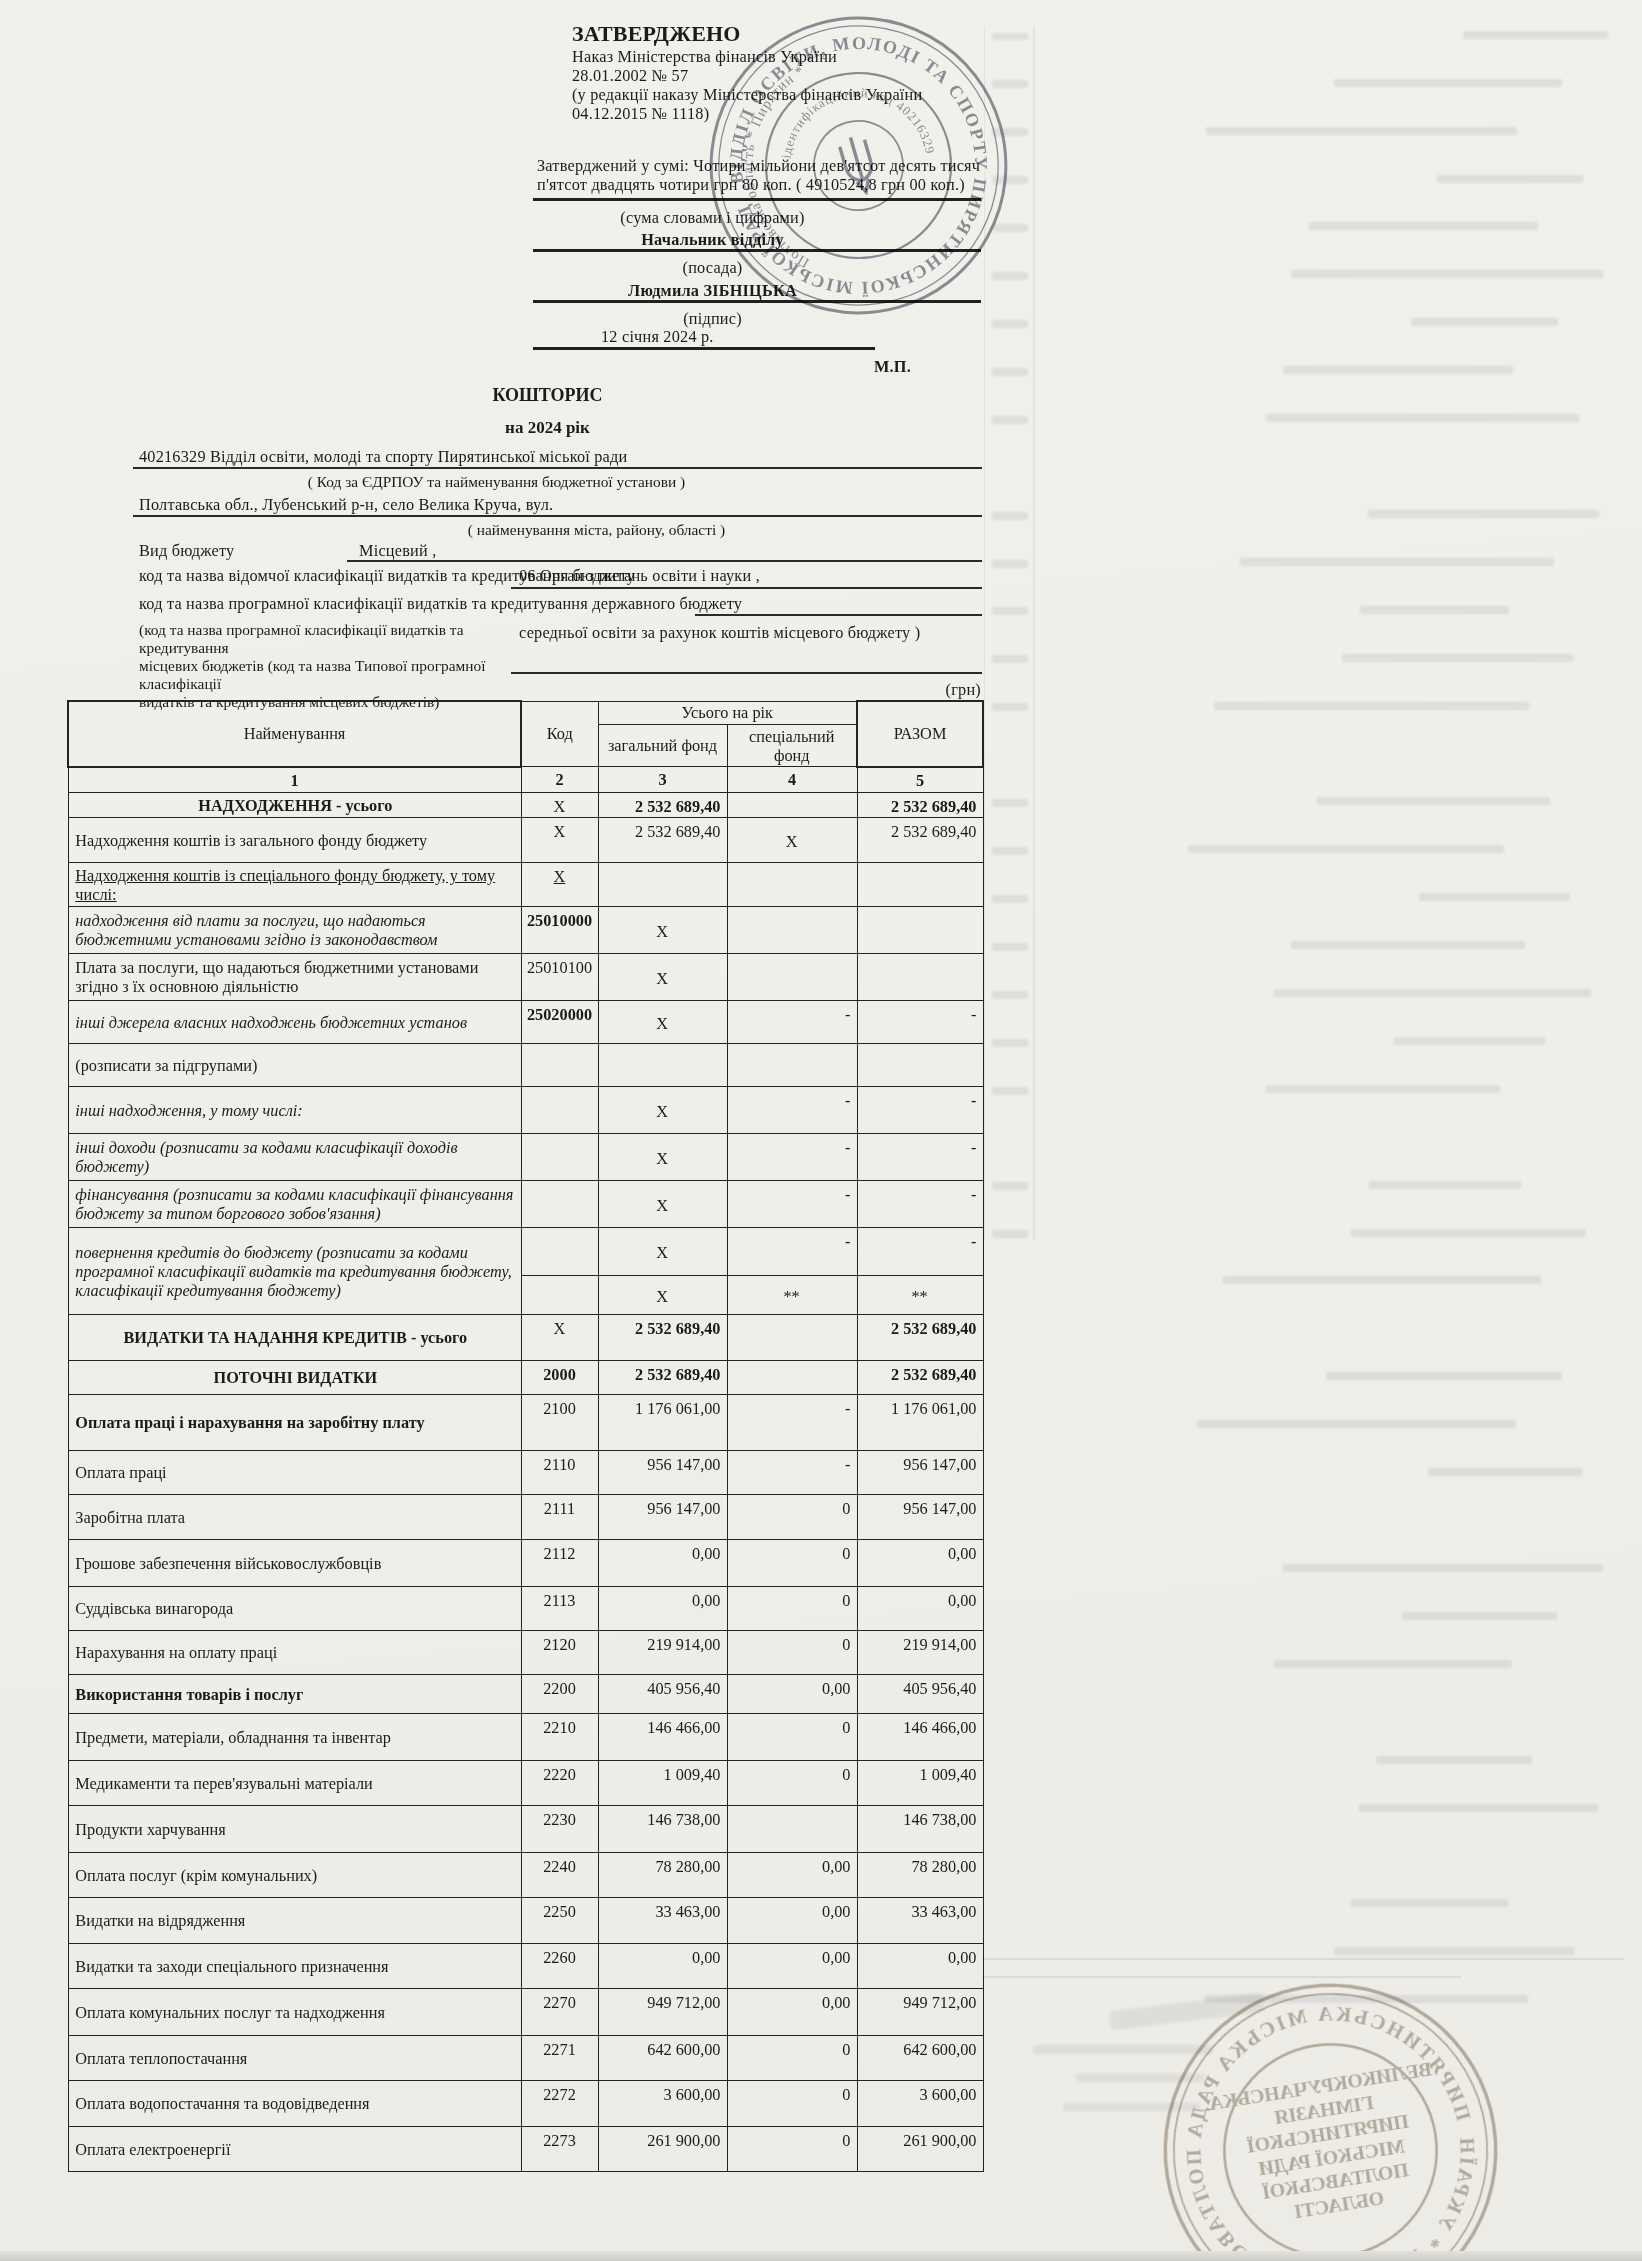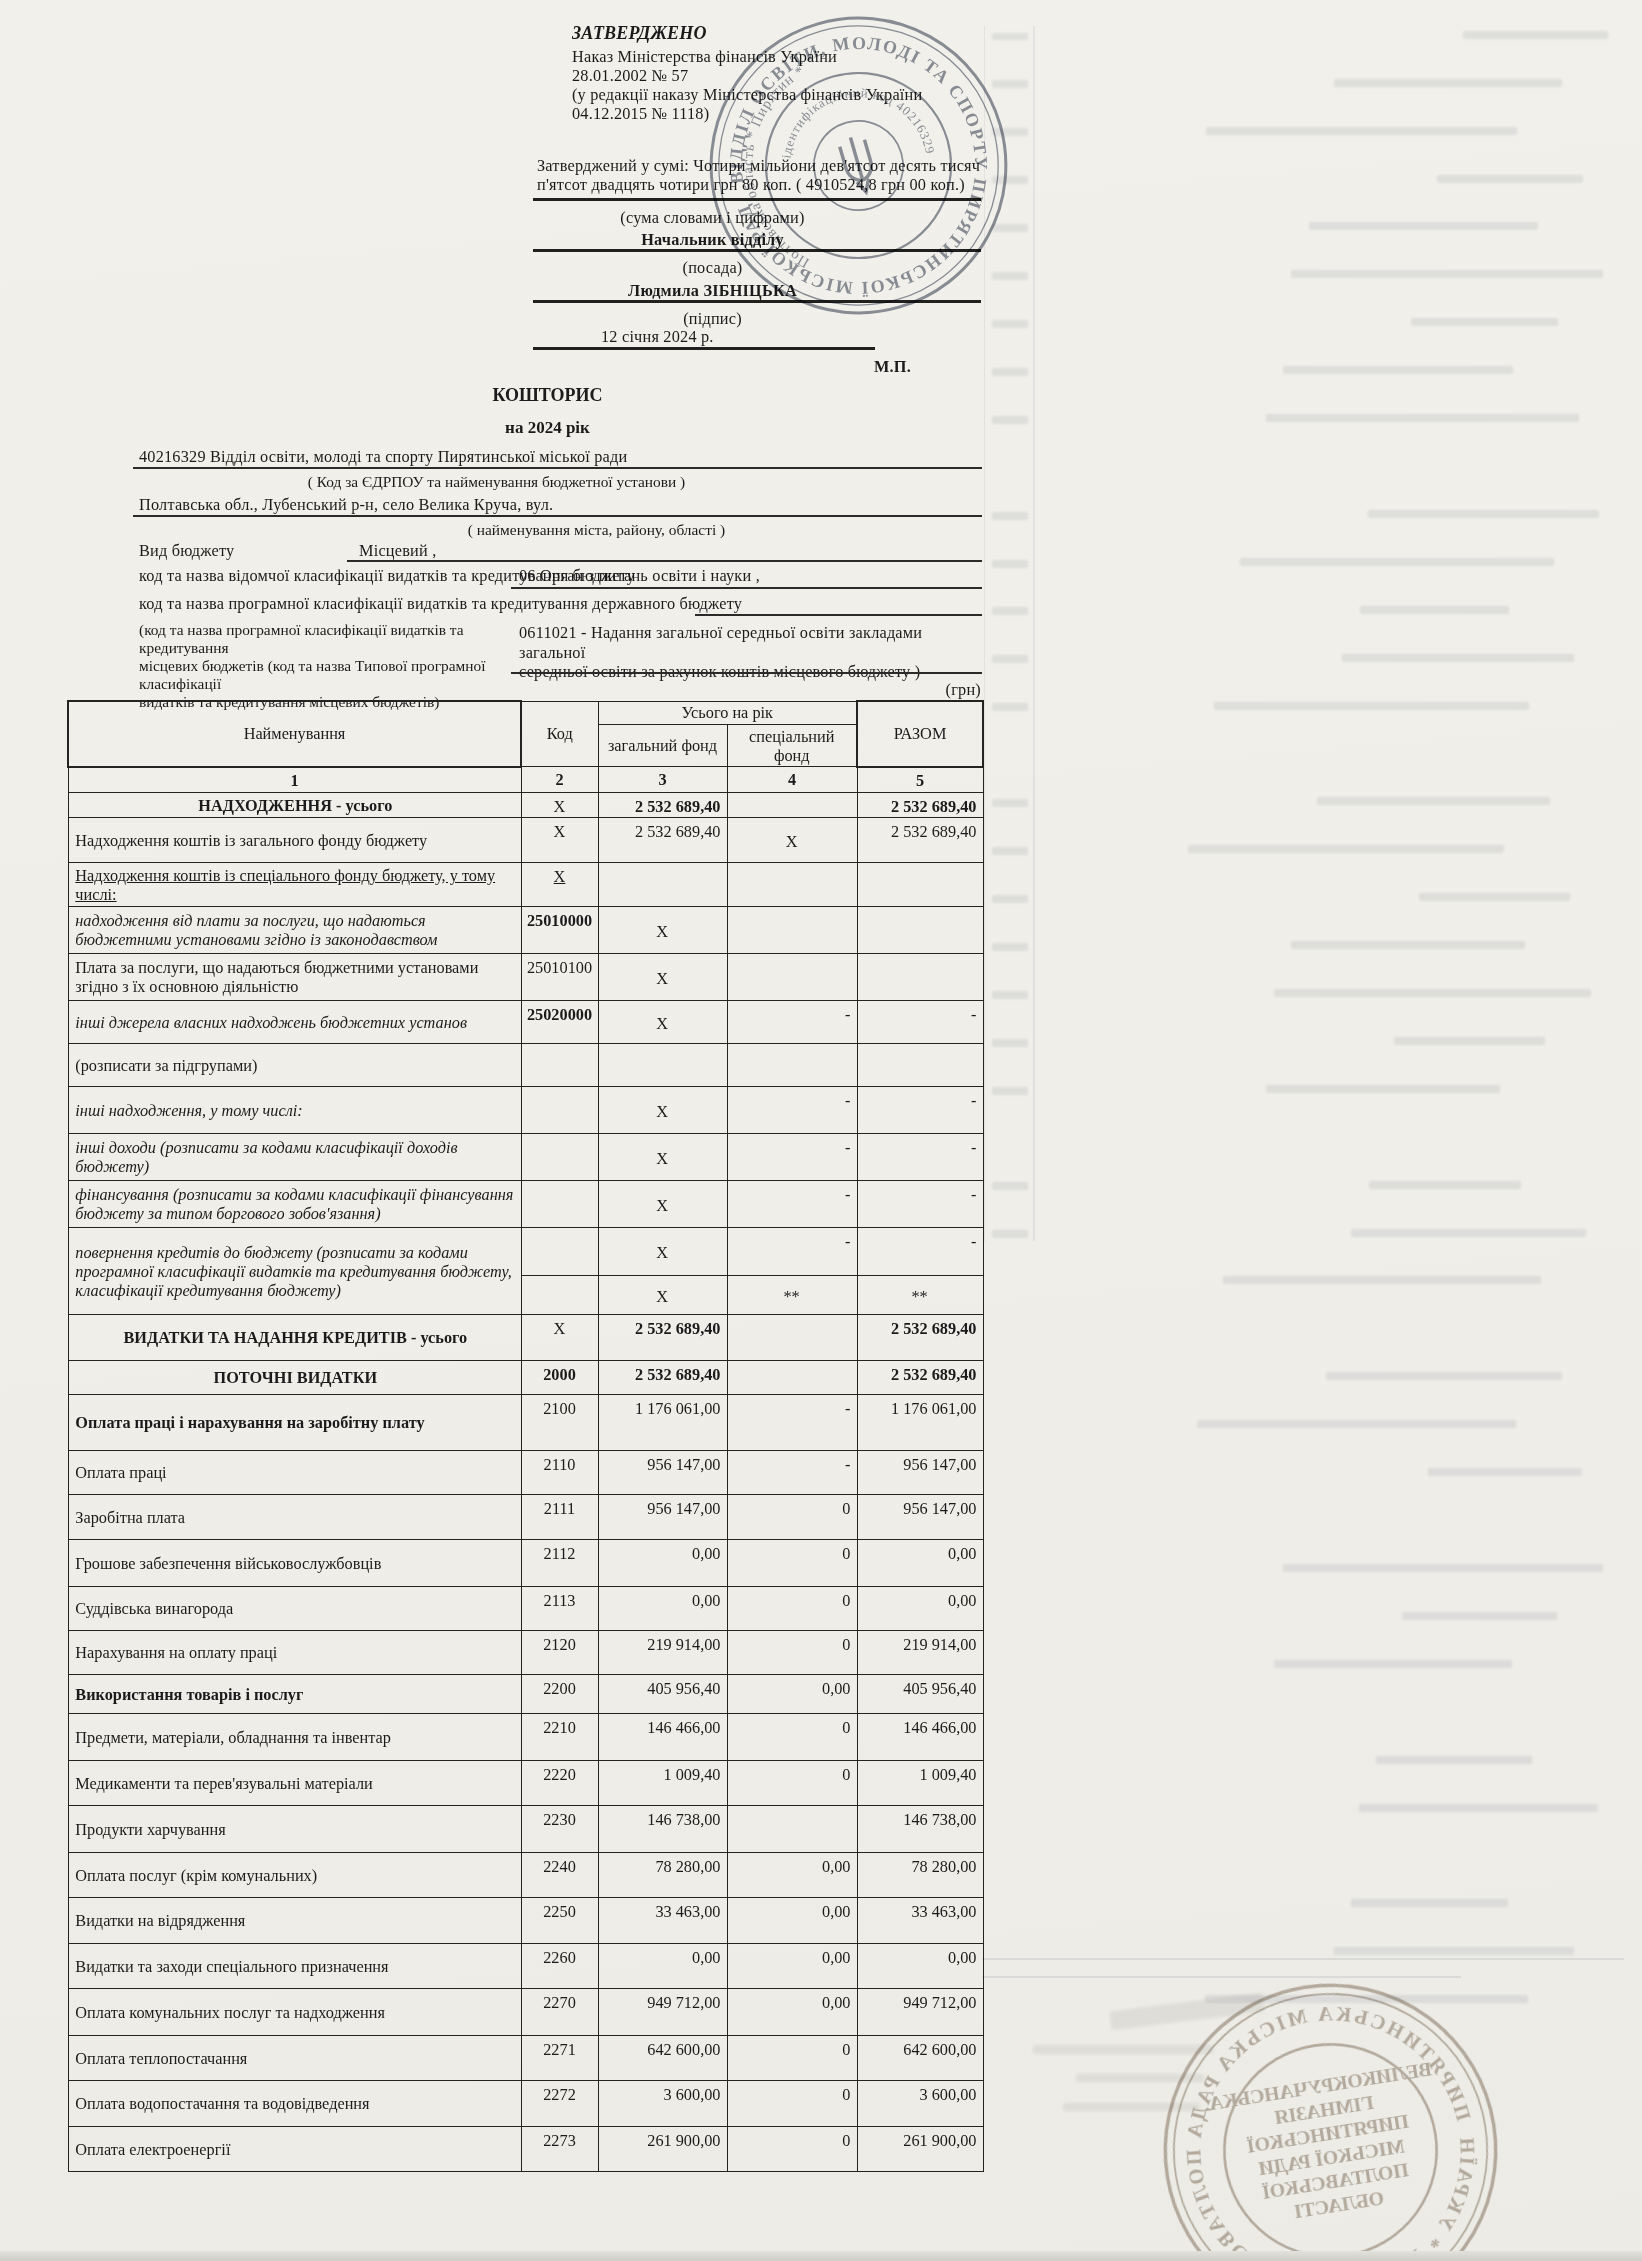--- a/index.html
+++ b/index.html
@@ -123,21 +123,21 @@
       <div class="bleed-v" style="left: 1.7px; top: 26px; height: 1215px;"></div>
       <div class="bleed-v" style="left: 51px; top: 26px; height: 1215px;"></div>
       <div class="bleed-h" style="left: 0px; top: 1958px; width: 642px;"></div>
       <div class="bleed-h" style="left: 0px; top: 1976px; width: 479px;"></div>
       <div class="bleed-blob" style="left: 51px; top: 2045px; width: 180px; height: 8.6px;"></div>
       <div class="bleed-blob" style="left: 94px; top: 2074px; width: 128px; height: 7.7px;"></div>
       <div class="bleed-blob" style="left: 81px; top: 2103px; width: 137px; height: 7.7px;"></div>
       <div class="bleed-blob" style="left: 128px; top: 2002px; width: 154px; height: 19px; transform: rotate(-7deg);"></div>
     </div>
 
-  <div class="abs doc-text b" style="left:572px;top:24px;font-size:18px;font-style:italic;">ЗАТВЕРДЖЕНО</div>
+  <div class="abs doc-text b" style="left:572px;top:24px;font-size:22px;">ЗАТВЕРДЖЕНО</div>
   <div class="abs doc-text" style="left:572px;top:47px;">Наказ Міністерства фінансів України</div>
   <div class="abs doc-text" style="left:572px;top:66px;">28.01.2002  № 57</div>
   <div class="abs doc-text" style="left:572px;top:85px;">(у редакції наказу Міністерства фінансів України</div>
   <div class="abs doc-text" style="left:572px;top:104px;">04.12.2015 № 1118)</div>
 
   <div class="abs doc-text" style="left:537px;top:156px;">Затверджений у сумі: Чотири  мільйони дев'ятсот десять тисяч</div>
   <div class="abs doc-text" style="left:537px;top:175px;">п'ятсот двадцять чотири грн 80 коп. ( 4910524,8 грн  00 коп.)</div>
 
   <div class="rule" style="left:533px;top:198px;width:448px;"></div>
   <div class="abs doc-text ctr-text" style="left:533px;top:208px;width:359px;">(сума словами і цифрами)</div>
@@ -200,21 +200,20 @@
 
   <div class="abs doc-text" style="left:139px;top:594px;">код та назва програмної класифікації видатків та кредитування державного бюджету</div>
   <div class="thin-rule" style="left:695px;top:614px;width:287px;"></div>
 
   <div class="abs small-cap" style="left:139px;top:621px;line-height:18px;width:385px;">
     <div>(код та назва програмної класифікації видатків та кредитування</div>
     <div>місцевих бюджетів (код та назва Типової програмної класифікації</div>
     <div>видатків та кредитування місцевих бюджетів)</div>
   </div>
   <div class="abs doc-text" style="left:519px;top:623px;line-height:19.7px;width:462px;">
-    <div>0611021 - Надання загальної середньої освіти закладами загальної</div>
     <div>середньої освіти за рахунок коштів місцевого бюджету )</div>
   </div>
   <div class="thin-rule" style="left:511px;top:672px;width:471px;"></div>
 
   <div class="abs doc-text" style="left:913px;top:680px;width:68px;text-align:right;">(грн)</div>
 
   <table id="budget-table">
     <colgroup>
       <col style="width:453px">
         <col style="width:77px">

